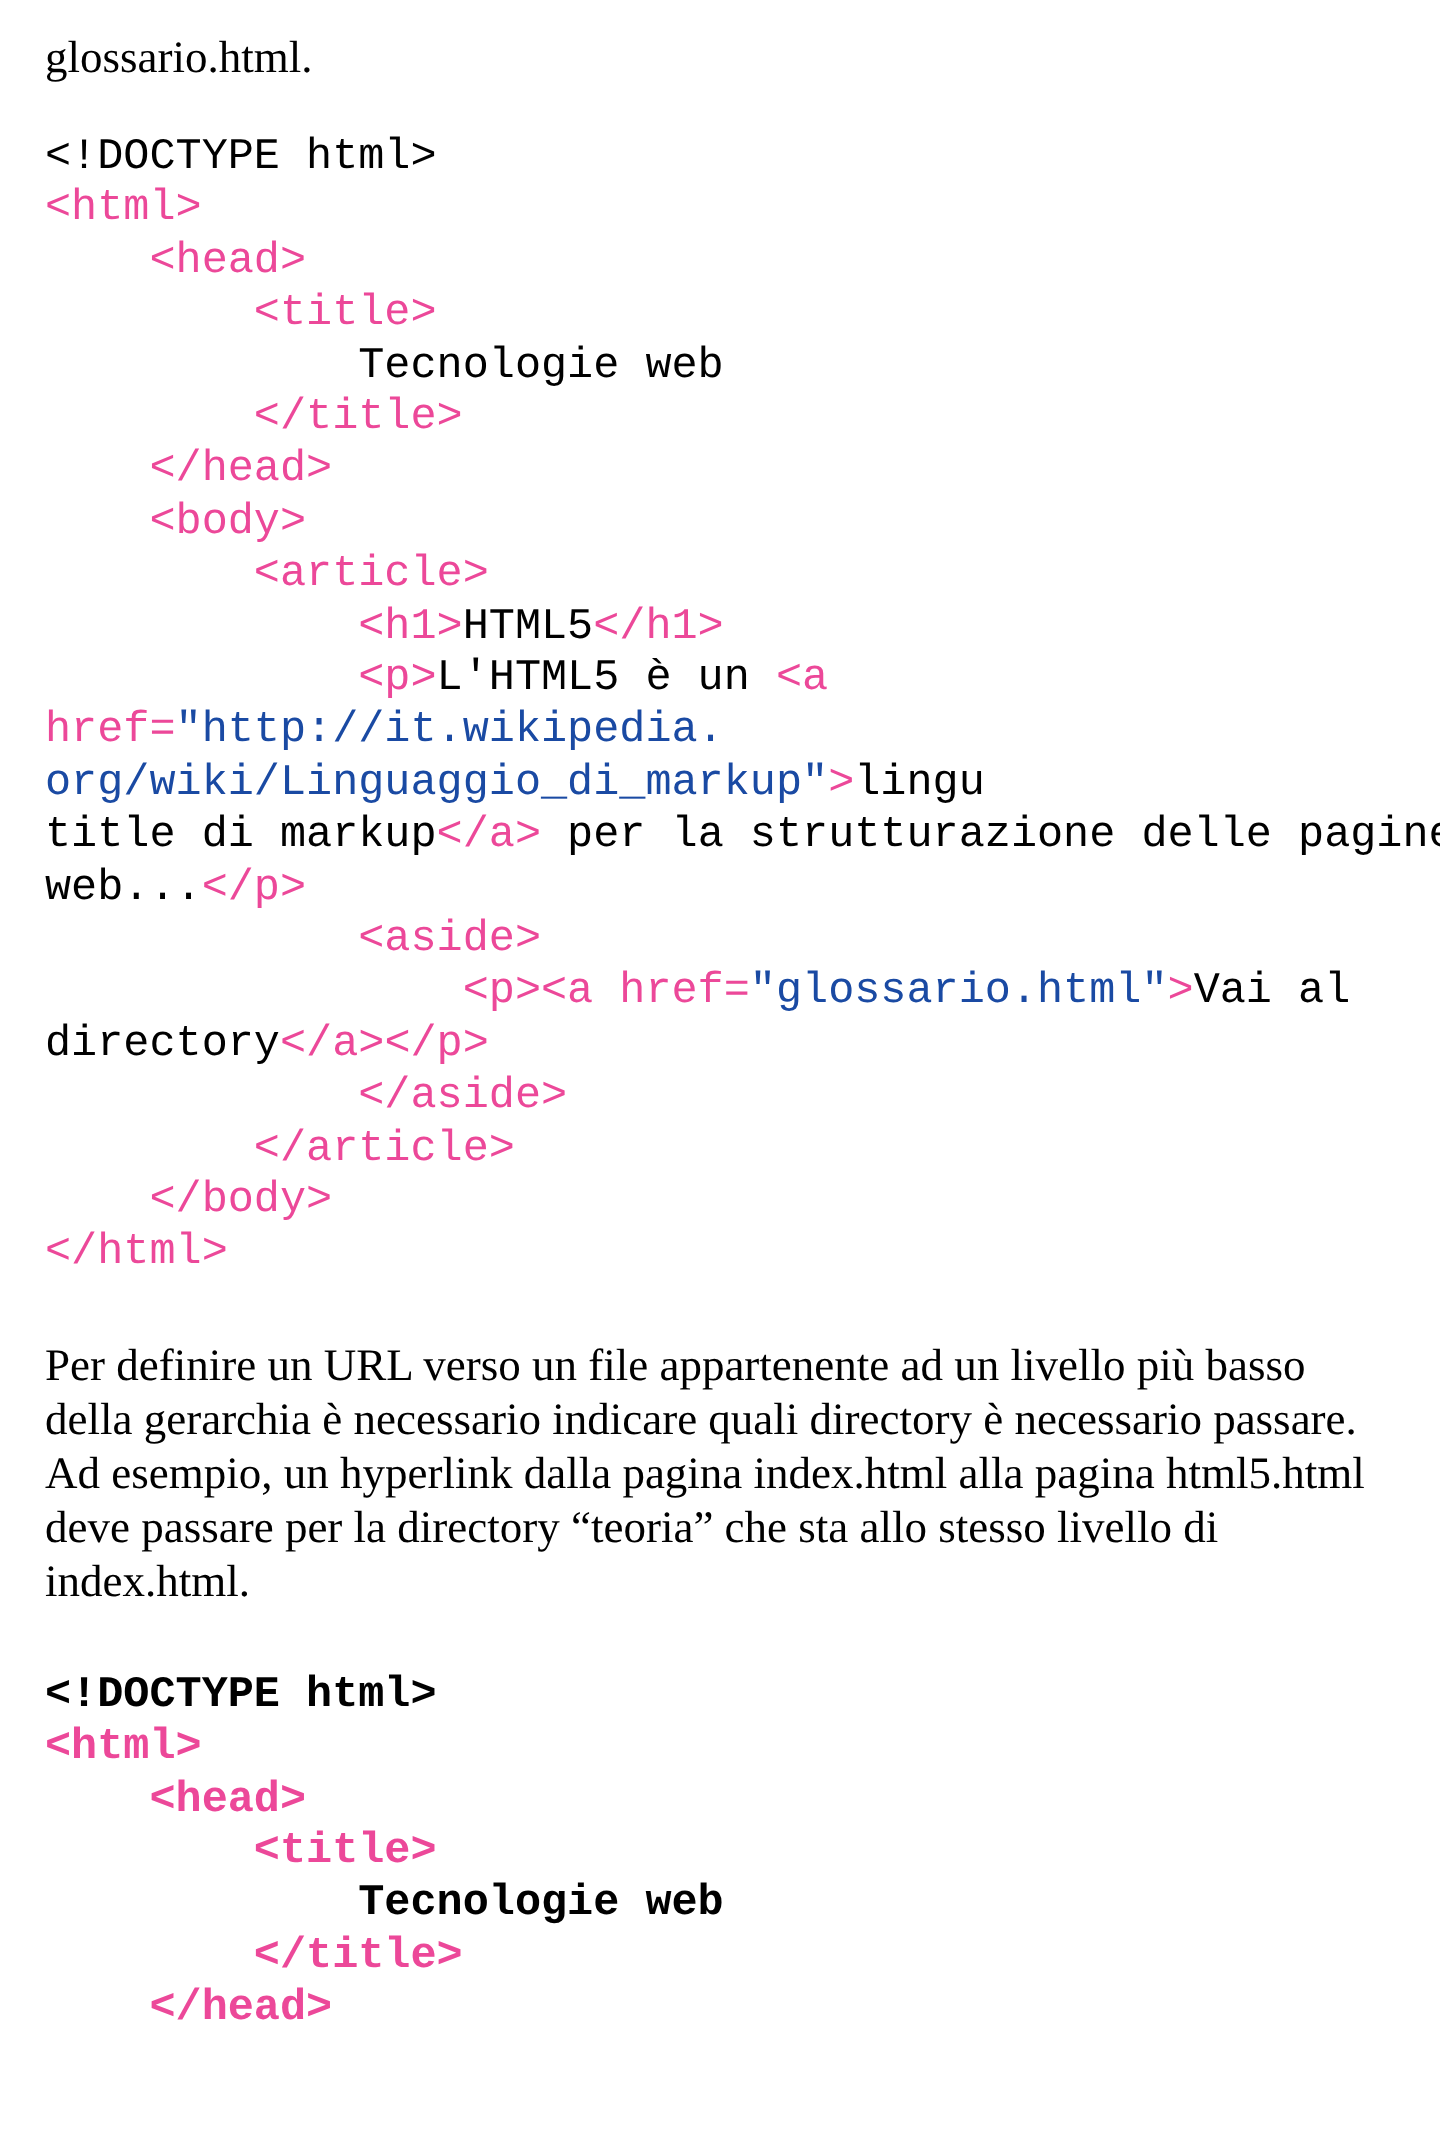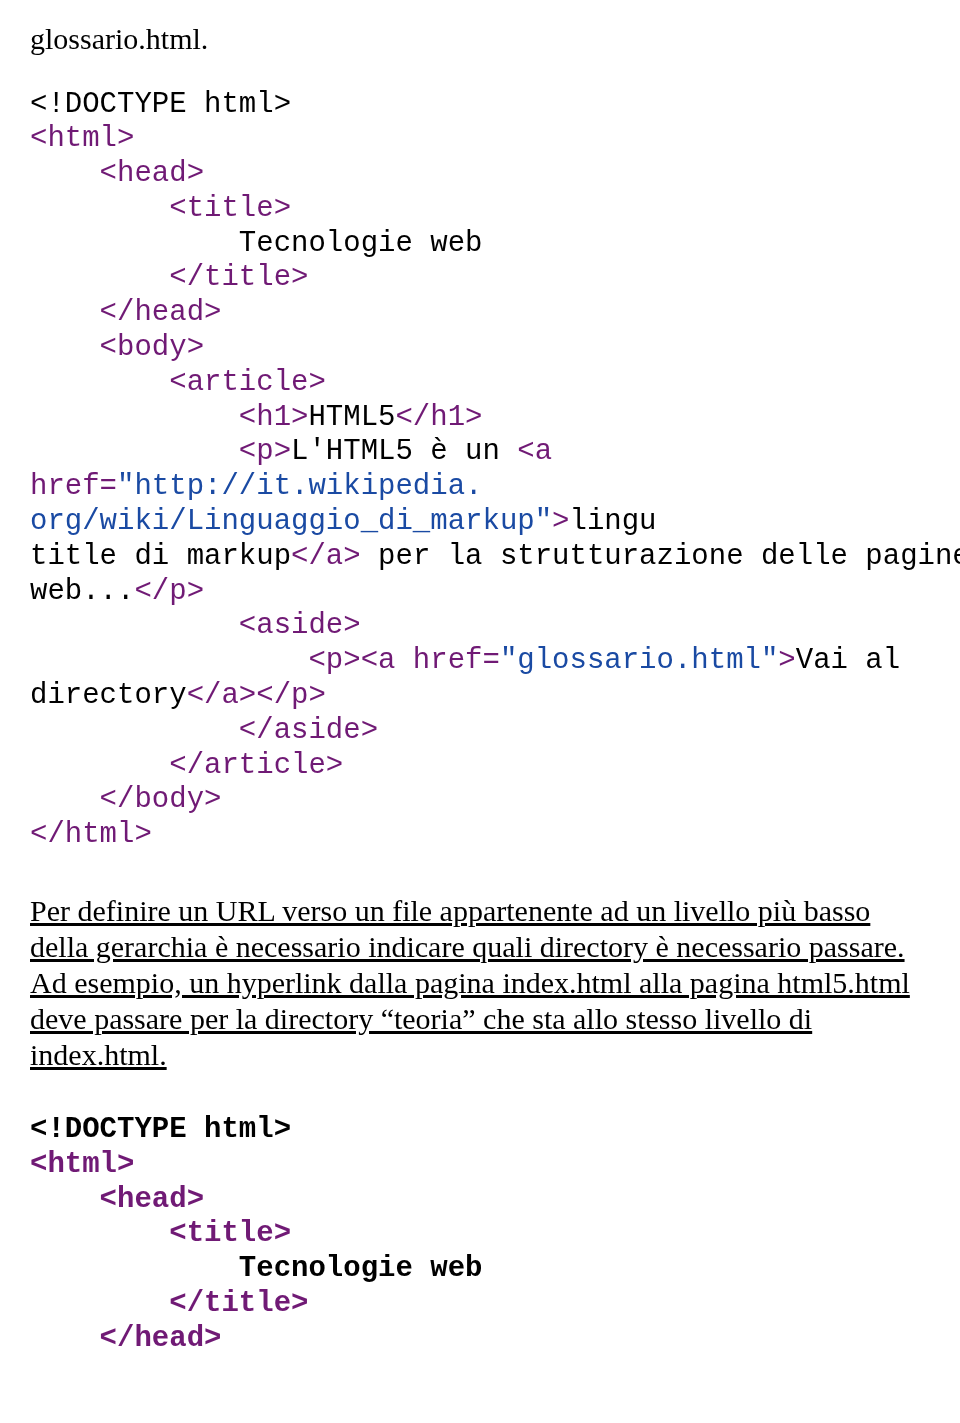--- a/index.html
+++ b/index.html
@@ -17,28 +17,27 @@
     margin-bottom: 30px;
   }
   .code {
     font-family: "Courier New", Courier, monospace;
     font-size: 29px;
     line-height: 1.2;
     white-space: pre;
     color: #000;
     margin-bottom: 40px;
   }
-  .brown { color: #701a75; }
+  .brown { color: #ec4899; }
   .blue  { color: #1a4aa3; }
   .para {
     font-family: "Times New Roman", Times, serif;
     font-size: 30px;
     line-height: 1.2;
     margin-bottom: 40px;
-    text-decoration: underline;
   }
   .code2 {
     font-family: "Courier New", Courier, monospace;
     font-size: 29px;
     line-height: 1.2;
     white-space: pre;
     color: #000;
     font-weight: bold;
   }
 </style>

